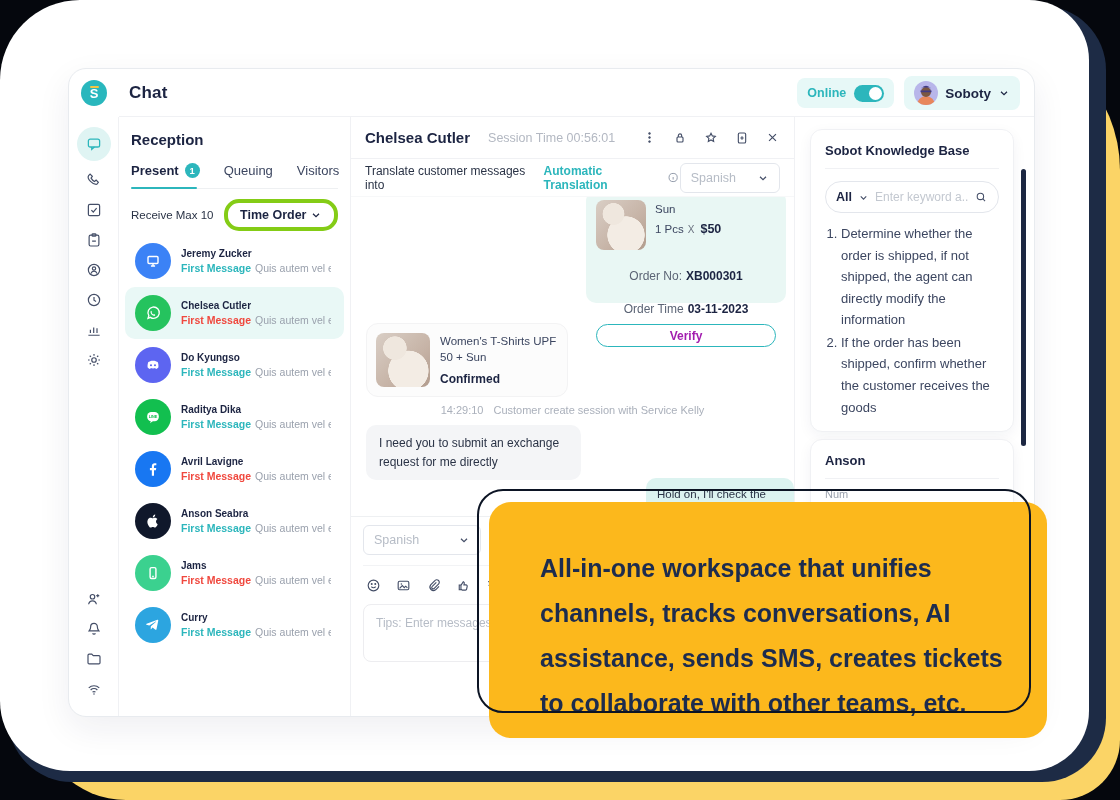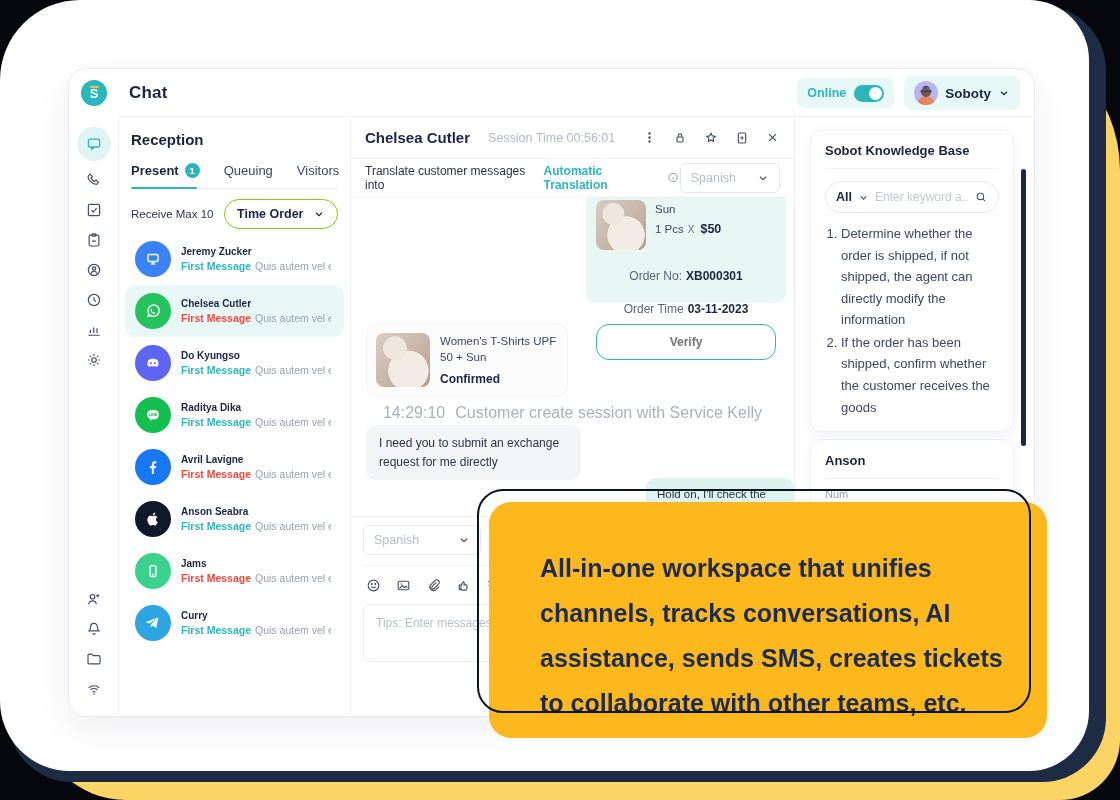--- a/index.html
+++ b/index.html
@@ -54,21 +54,21 @@
   
   .reception { width:232px; border-right:1px solid #f0f1f4; }
   .rec-title { font-size:15px; font-weight:700; margin:14px 12px 0; }
   .tabs { display:flex; align-items:center; gap:24px; margin:15px 12px 0; padding-bottom:10px; border-bottom:1px solid #eef0f2; position:relative; font-size:13px; }
   .tab { color:#3c4660; display:flex; align-items:center; gap:6px; }
   .tab.active { color:#1c2442; font-weight:700; }
   .tab-underline { position:absolute; left:0; bottom:-1px; width:66px; height:2px; background:#2cb6bc; border-radius:1px; }
   .badge { width:15px; height:15px; border-radius:50%; background:#2cb6bc; color:#fff; font-size:9.5px; font-weight:700; display:inline-flex; align-items:center; justify-content:center; }
   .filter-row { display:flex; align-items:center; justify-content:space-between; margin:10px 12px 4px; }
   .receive-max { font-size:11.5px; color:#2a3346; }
-  .sort-select { width:114px; height:30px; border:1px solid #84cc16; border-radius:15px; display:flex; align-items:center; justify-content:space-between; padding:12px 12px; font-size:12.5px; font-weight:700; background:#fff; }
+  .sort-select { width:114px; height:30px; border:4px solid #84cc16; border-radius:15px; display:flex; align-items:center; justify-content:space-between; padding:12px 12px; font-size:12.5px; font-weight:700; background:#fff; }
   .contacts { margin-top:4px; }
   .contact { height:52px; display:flex; align-items:center; padding-left:16px; }
   .contact.selected { background:#e9f8f6; border-radius:10px; margin:0 6px; padding-left:10px; }
   .cavatar { width:36px; height:36px; border-radius:50%; flex-shrink:0; display:flex; align-items:center; justify-content:center; }
   .cinfo { margin-left:10px; min-width:0; }
   .cname { font-size:10px; font-weight:700; }
   .cline { font-size:10.5px; margin-top:3px; white-space:nowrap; overflow:hidden; width:150px; }
   .ctag { font-weight:700; margin-right:4px; }
   .csnip { color:#9aa1ad; }
 
@@ -90,26 +90,26 @@
       linear-gradient(135deg,#d9cec5,#c6b3a6 60%,#b29c8d); }
   .order-card { position:absolute; left:235px; top:-6px; width:200px; height:112px; background:#e9f7f4; border-radius:10px; padding:9px 10px; }
   .oc-top { display:flex; gap:9px; }
   .oc-thumb { width:50px; height:50px; flex-shrink:0; }
   .oc-name { font-size:11.5px; color:#3c4660; margin-top:3px; }
   .oc-qty { font-size:11.5px; color:#3c4660; margin-top:7px; }
   .oc-qty .x { font-size:10px; color:#6b7280; margin:0 4px; }
   .oc-qty .price { font-weight:700; color:#1c2442; font-size:12.5px; margin-left:2px; }
   .oc-row { font-size:12px; color:#5b6475; margin-top:19px;text-align:center; }
   .oc-row b { color:#1c2442; margin-left:4px; }
-  .verify-btn { margin:8px auto 0; width:180px; height:36px; border:1.4px solid #2cb6bc; border-radius:13px; color:#737373; font-size:12px; font-weight:700; display:flex; align-items:center; justify-content:center; background:transparent; }
+  .verify-btn { margin:8px auto 0; width:180px; height:23px; border:1.4px solid #2cb6bc; border-radius:13px; color:#a21caf; font-size:12px; font-weight:700; display:flex; align-items:center; justify-content:center; background:transparent; }
   .prod-msg { position:absolute; left:15px; top:126px; width:202px; background:#fcfcfc; border:1px solid #f3f3f4; border-radius:12px; padding:9px; display:flex; gap:10px; }
   .pm-thumb { width:54px; height:54px; flex-shrink:0; }
   .pm-title { font-size:11.5px; color:#3c4660; line-height:1.4; }
   .pm-status { font-size:12px; font-weight:700; margin-top:7px; }
-  .sys-msg { position:absolute; top:207px; left:0; right:0; text-align:center; font-size:16px; color:#aab0bb; }
+  .sys-msg { position:absolute; top:207px; left:0; right:0; text-align:center; font-size:11px; color:#aab0bb; }
   .sys-msg .t { margin-right:10px; }
   .bubble-left { position:absolute; left:15px; top:228px; max-width:215px; background:#f4f5f7; border-radius:10px; padding:9px 13px; font-size:12px; color:#2a3346; line-height:1.55; }
   .bubble-right { position:absolute; left:295px; top:281px; max-width:148px; background:#dcf3f0; border-radius:10px; padding:8px 11px; font-size:11.5px; color:#2a3346; line-height:1.5; }
   .composer { border-top:1px solid #eef0f2; height:202px; padding:8px 12px 0; }
   .crow1 { padding-bottom:10px; border-bottom:1px solid #f2f3f5; }
   .comp-select { width:118px; height:30px; border:1px solid #e3e6ec; border-radius:6px; display:flex; align-items:center; justify-content:space-between; padding:0 10px; font-size:12.5px; color:#b6bcc6; background:#fff; }
   .crow2 { display:flex; gap:13px; padding:11px 2px 10px; }
   .crow2 svg { stroke:#454f68; }
   .cinput { width:100%; height:58px; border:1px solid #ededf0; border-radius:8px; padding:11px 12px; font-size:12px; color:#2a3346; font-family:"Liberation Sans",sans-serif; resize:none; outline:none; }
   .cinput::placeholder { color:#b6bcc6; }

